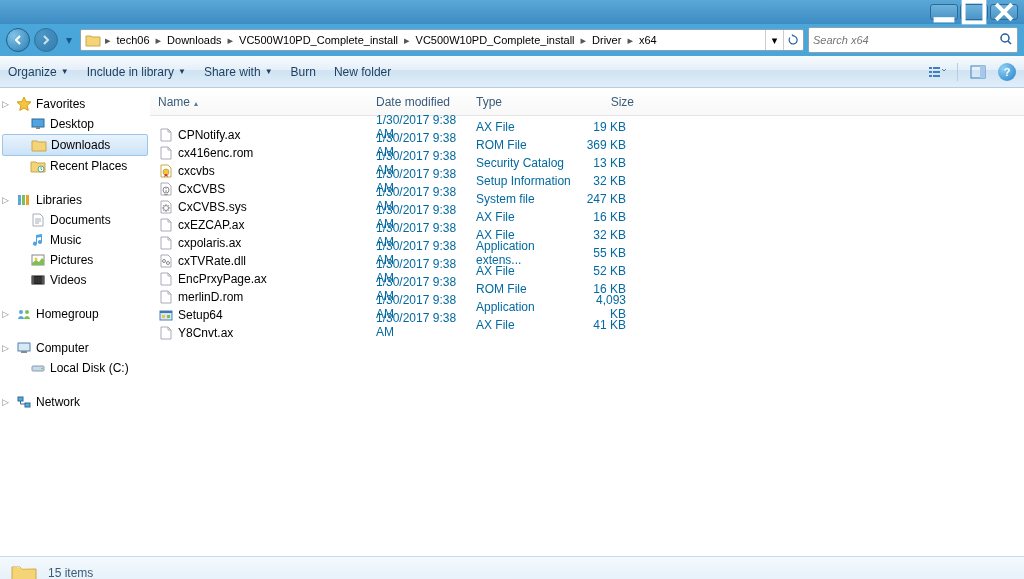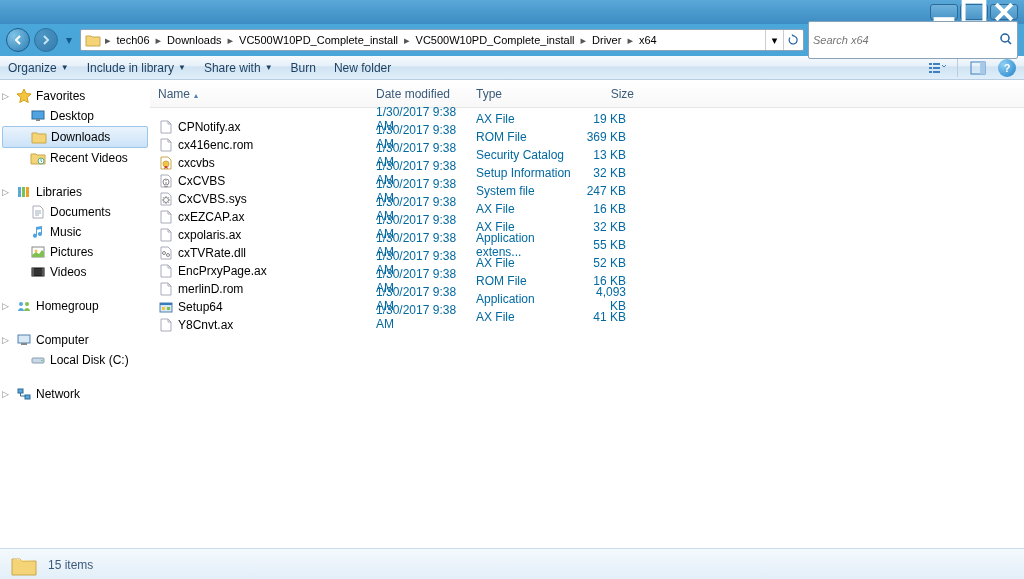--- a/index.html
+++ b/index.html
@@ -62,34 +62,34 @@
   overflow: hidden;
 }
 .bc-icon { width: 16px; height: 16px; margin: 0 2px; }
 .bc-seg { padding: 0 4px; color: #000; white-space: nowrap; }
 .bc-arrow { color: #555; padding: 0 2px; }
 .bc-end {
   margin-left: auto; display: flex; align-items: center;
 }
 .bc-end-btn { width: 18px; height: 20px; display: flex; align-items: center; justify-content: center; border-left: 1px solid #ccc; }
 .searchbox {
-  width: 210px; height: 38px;
+  width: 210px; height: 26px;
   background: #fff;
   border: 1px solid #8ba3b8;
   border-radius: 2px;
   display: flex; align-items: center;
   padding: 0 4px;
 }
 .searchbox input {
   flex: 1; border: none; outline: none;
   font-size: 11px; font-style: italic; color: #888;
 }
 .search-icon { color: #2060a0; }
 .toolbar {
-  height: 24px;
+  height: 32px;
   background: linear-gradient(to bottom, #f7fbfe 0%, #e5eff8 45%, #d0e3f2 46%, #dfeefa 100%);
   border-bottom: 1px solid #b8cee0;
   display: flex; align-items: center;
   padding: 0 8px;
   gap: 18px;
   font-size: 12px;
 }
 .tb-item { color: #1c3e5f; display: flex; align-items: center; gap: 4px; }
 .tb-item .drop { font-size: 8px; }
 .tb-right { margin-left: auto; display: flex; align-items: center; gap: 8px; }
@@ -298,21 +298,21 @@
               <path class="folder-svg" d="M1 4 h5 l1 1 h8 v9 h-14 z"></path>
             </svg></span>
         <span>Downloads</span>
       </div>
       <div class="nav-item">
         <span class="nav-ic"><svg viewBox="0 0 16 16">
               <path class="folder-svg" d="M1 4 h5 l1 1 h8 v9 h-14 z"></path>
               <circle cx="11" cy="11" r="3" fill="#fff" stroke="#5a8"></circle>
               <path d="M11 9 v2 l1 1" stroke="#5a8" fill="none"></path>
             </svg></span>
-        <span>Recent Videos</span>
+        <span>Recent Places</span>
       </div>
     </div>
     <div class="nav-group">
       <div class="nav-group-header">
         <span class="exp-tri">▷</span>
         <span class="nav-ic"><svg viewBox="0 0 16 16">
               <rect x="2" y="3" width="3" height="10" fill="#5aa8d8"></rect>
               <rect x="6" y="3" width="3" height="10" fill="#7fc04f"></rect>
               <rect x="10" y="3" width="3" height="10" fill="#e8a030"></rect>
             </svg></span>

